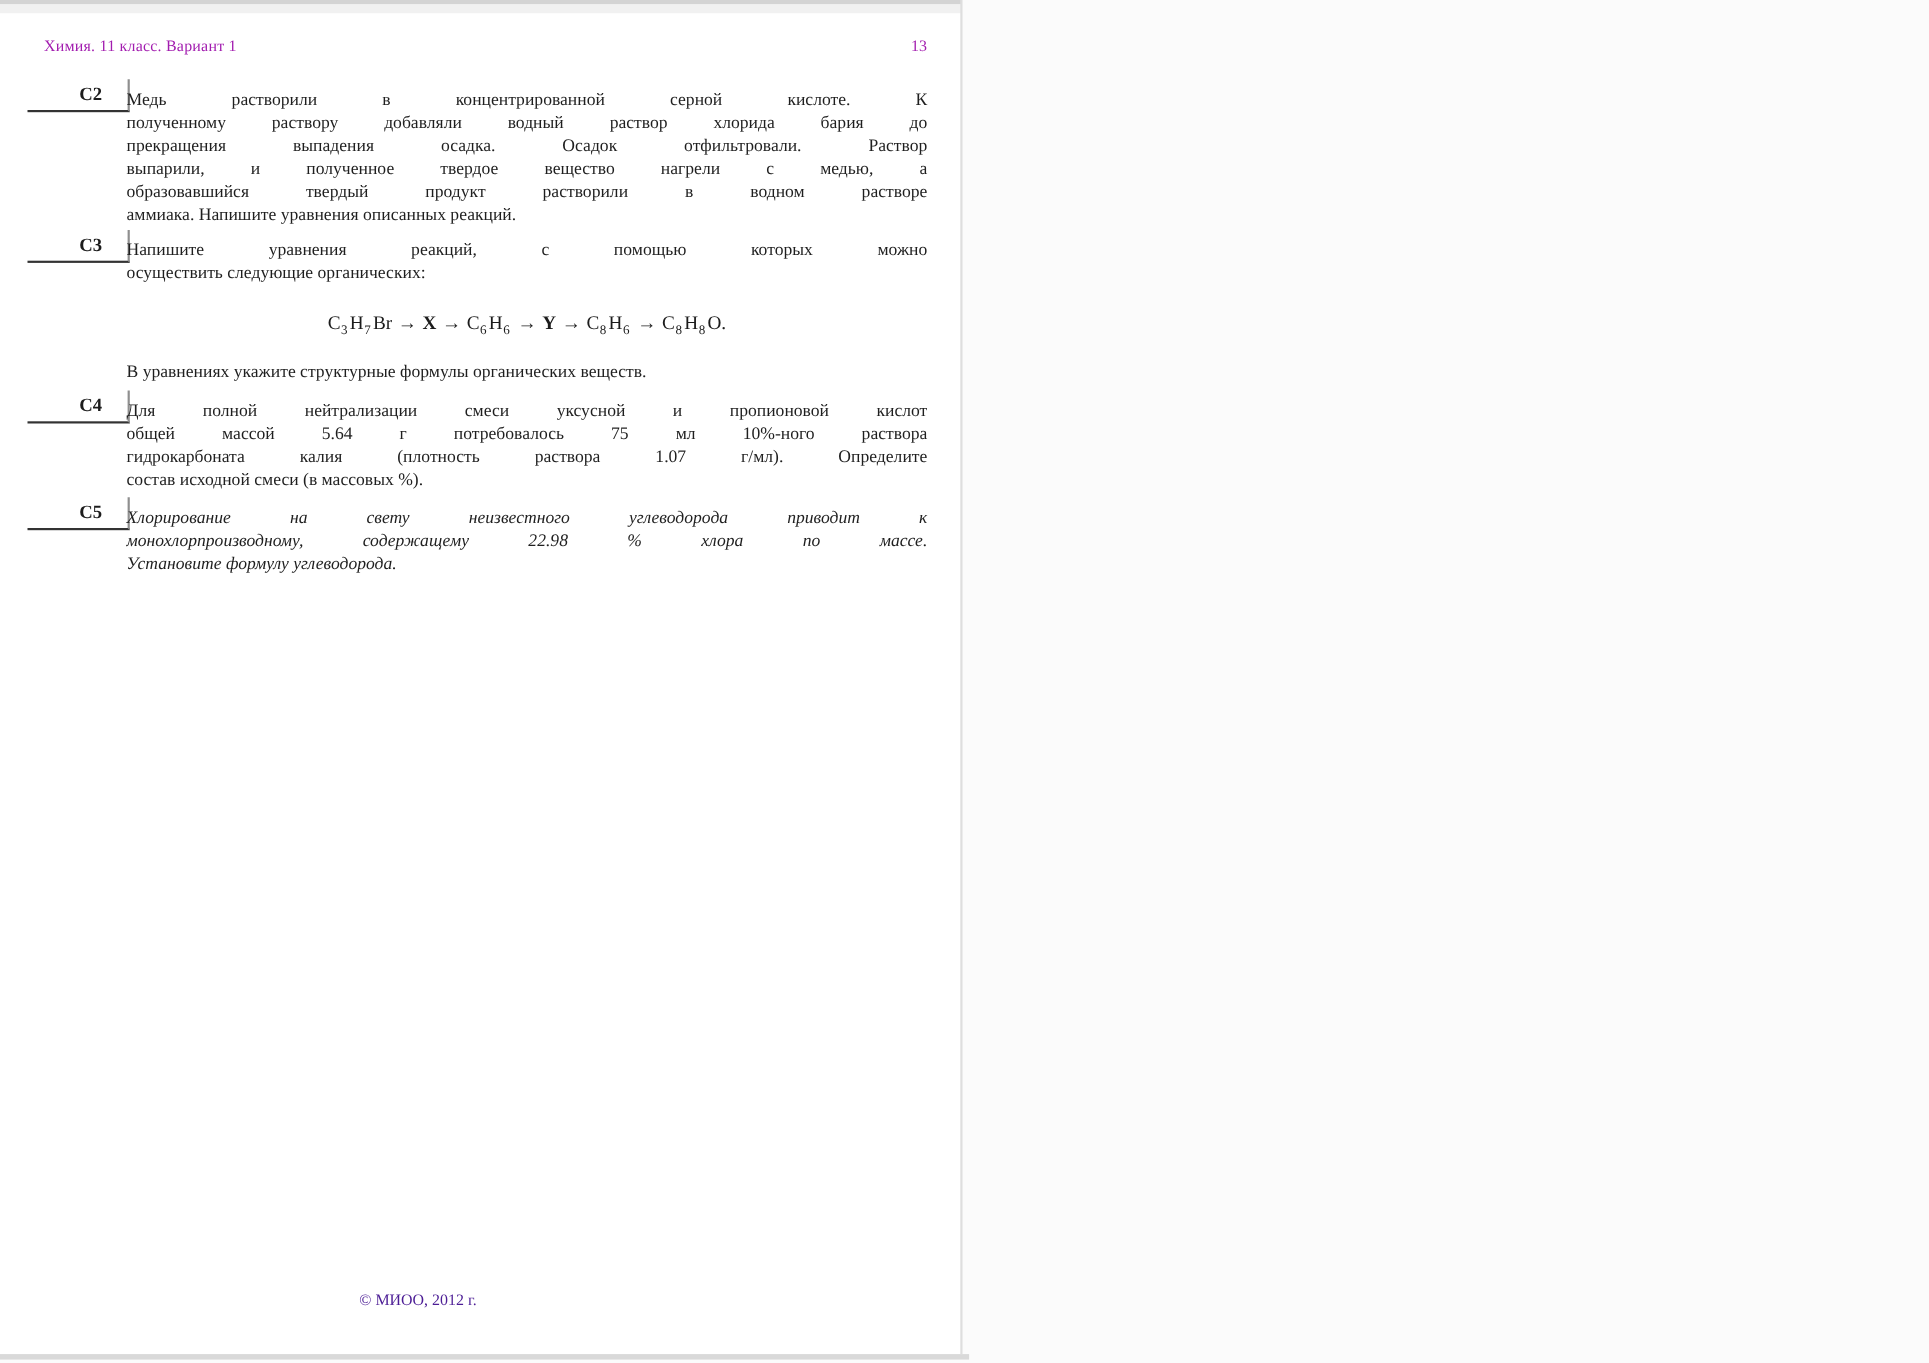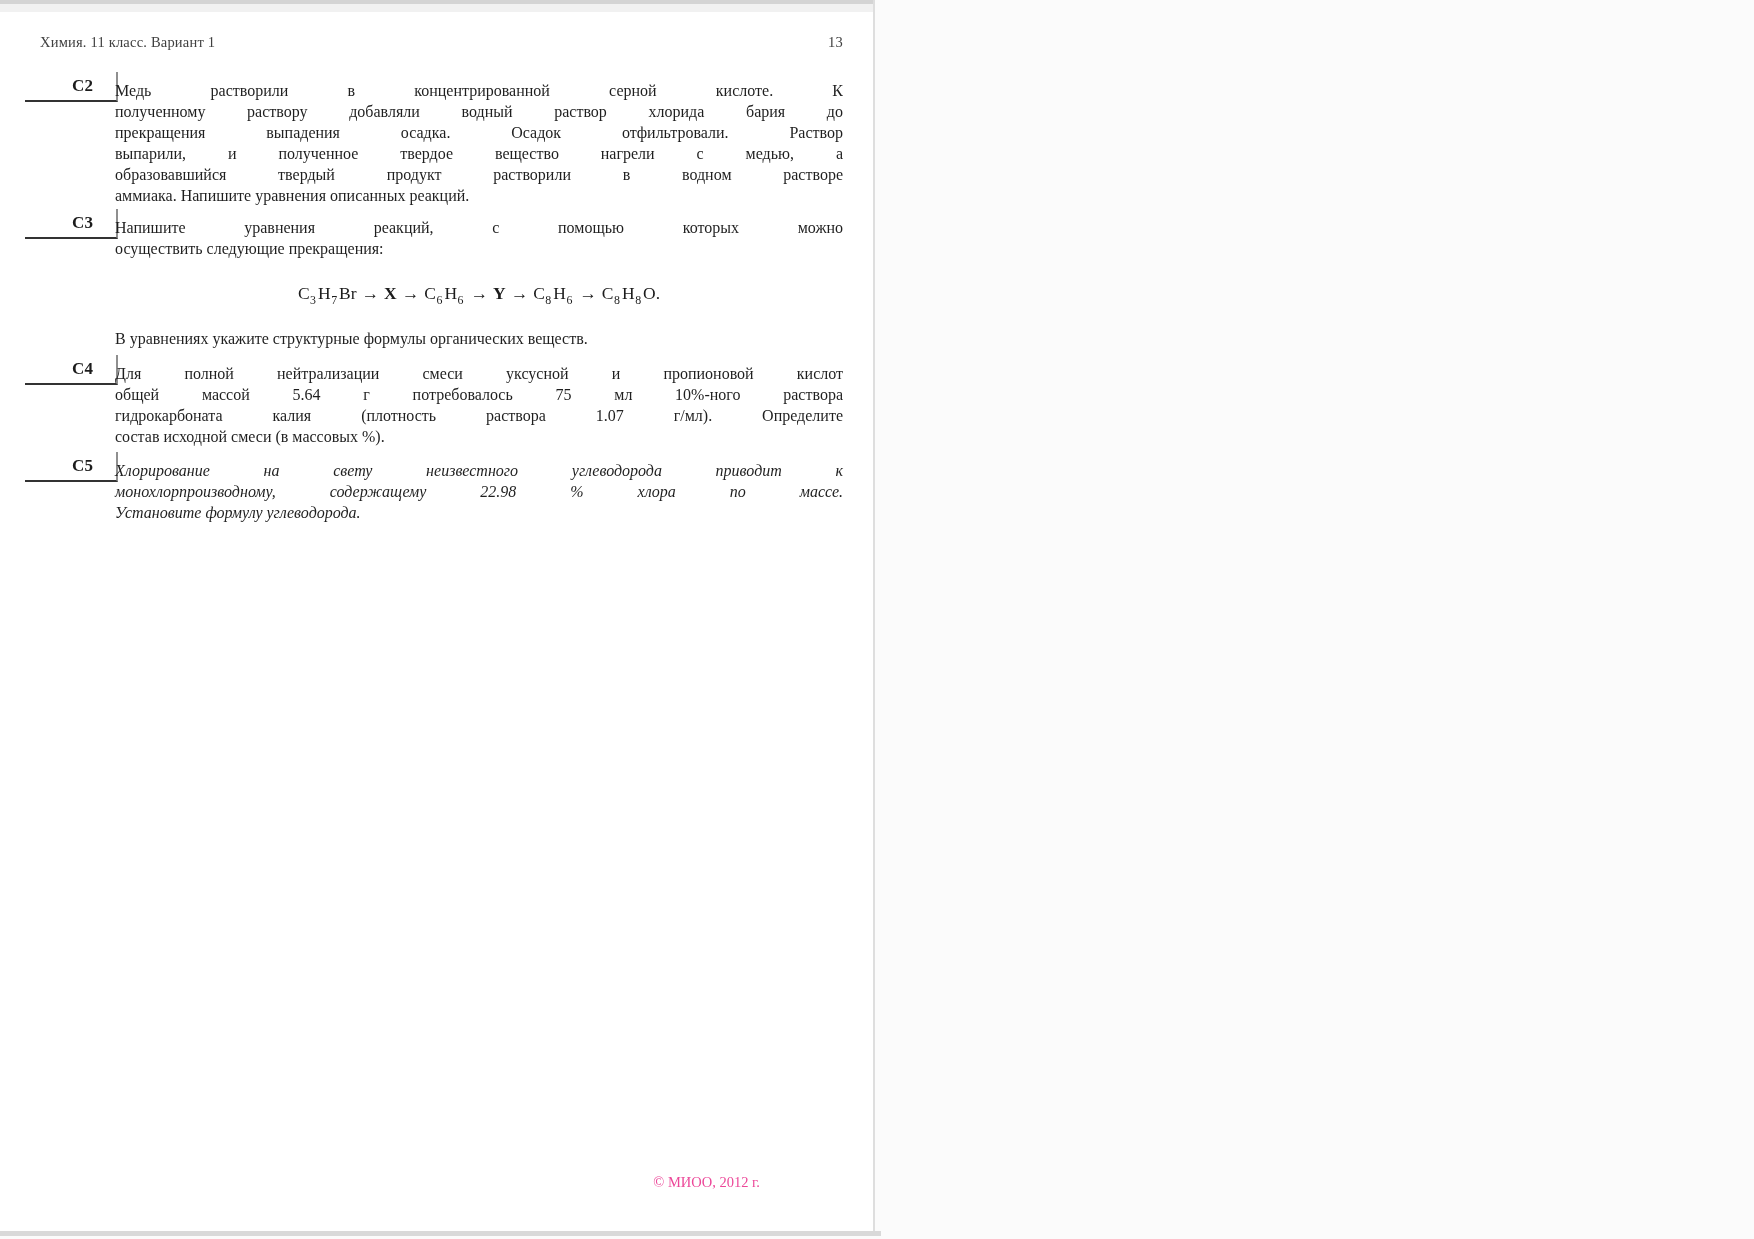--- a/index.html
+++ b/index.html
@@ -31,21 +31,21 @@
 
   
   .runhead {
     position: absolute;
     left: 40px; top: 33px;
     width: 803px;
     display: flex;
     justify-content: space-between;
     font-size: 14.5px;
     line-height: 18px;
-    color: #404040;
+    color: #a21caf;
     letter-spacing: 0.2px;
   }
 
   
   .marker {
     position: absolute;
     left: 25px;
     width: 93px;
     height: 30px;
     box-sizing: border-box;
@@ -104,23 +104,23 @@
     font-size: 16px;
     line-height: 21px;
     color: #1f1f1f;
   }
 
   
   .footer {
     position: absolute;
     left: 0; top: 1174px;
     width: 760px;
-    text-align: right;
+    text-align: center;
     font-size: 14.5px;
-    color: #ec4899;
+    color: #4c1d95;
   }
 </style>
 </head>
 <body>
 
 <div class="canvas">
 
   <div class="page">
 
     <div class="runhead">
@@ -138,21 +138,21 @@
         <div class="jline">выпарили, и полученное твердое вещество нагрели с медью, а</div>
         <div class="jline">образовавшийся твердый продукт растворили в водном растворе</div>
         <div class="jline last">аммиака. Напишите уравнения описанных реакций.</div>
       </div>
 
     <div class="marker" id="marker-c3">
       <span>С3</span>
     </div>
     <div class="task-text" id="text-c3">
         <div class="jline">Напишите уравнения реакций, с помощью которых можно</div>
-        <div class="jline last">осуществить следующие прекращения:</div>
+        <div class="jline last">осуществить следующие органических:</div>
       </div>
 
     <div class="formula"><span>C</span><sub>3</sub><span>H</span><sub>7</sub><span>Br</span><span class="arr">→</span><b>X</b><span class="arr">→</span><span>C</span><sub>6</sub><span>H</span><sub>6</sub><span class="arr">→</span><b>Y</b><span class="arr">→</span><span>C</span><sub>8</sub><span>H</span><sub>6</sub><span class="arr">→</span><span>C</span><sub>8</sub><span>H</span><sub>8</sub><span>O.</span></div>
 
     <div class="note">В уравнениях укажите структурные формулы органических веществ.</div>
 
     <div class="marker" id="marker-c4">
       <span>С4</span>
     </div>
     <div class="task-text" id="text-c4">

